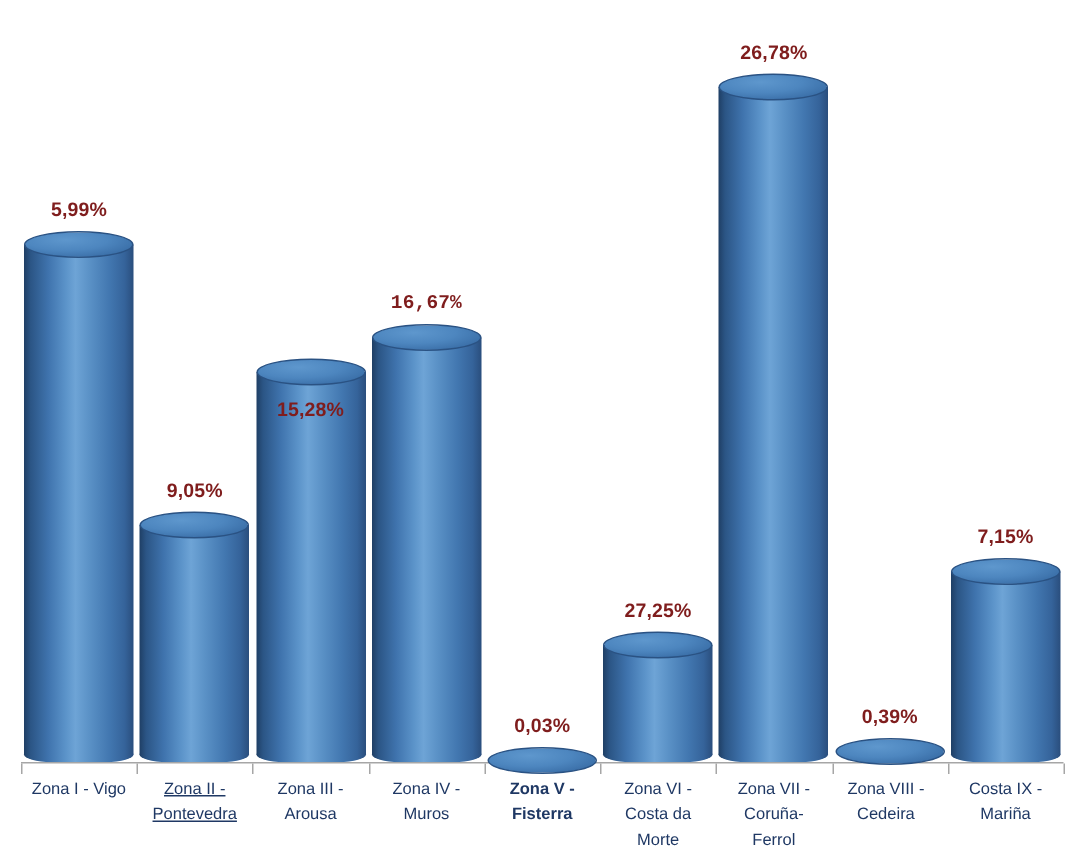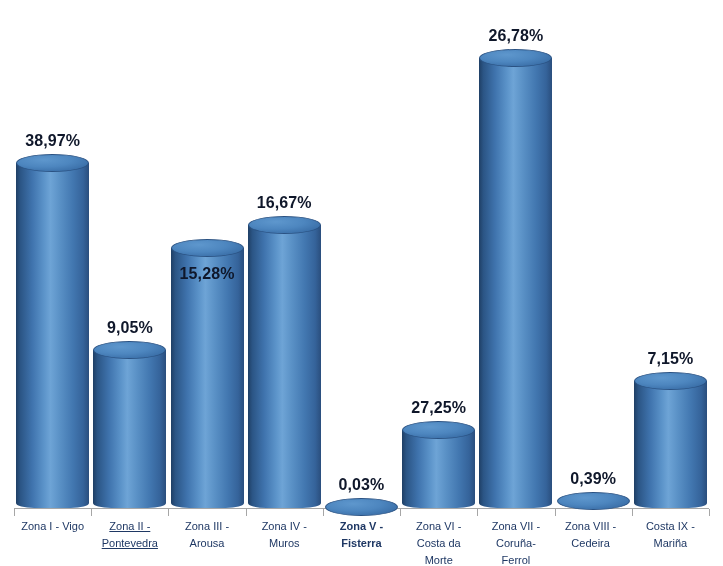--- a/index.html
+++ b/index.html
@@ -109,23 +109,23 @@
         #3d72ab 75%,
         #2f5f95 100%);
     border: 1px solid #2a5283;
     box-sizing: border-box;
   }
 
   
   .data-label {
     position: absolute;
     text-align: center;
-    font-size: 16px;
+    font-size: 13px;
     font-weight: bold;
-    color: #0f172a;
+    color: #7f1d1d;
     white-space: nowrap;
     letter-spacing: 0.1px;
   }
 
   
   .cat-label {
     position: absolute;
     top: 518px;
     text-align: center;
     font-size: 11px;
@@ -210,24 +210,24 @@
       </div>
       <div class="bar-group" title="Zona IX - Mariña: 7,15%" style="left: 634px; width: 73px; height: 136px; top: 372px; bottom: auto;">
         <div class="cylinder">
           <div class="cyl-body"></div>
           <div class="cyl-bottom"></div>
           <div class="cyl-top"></div>
         </div>
       </div>
     </div>
   <div id="data-labels">
-      <div class="data-label" style="left: 2.61111px; width: 100px; top: 132px;">38,97%</div>
+      <div class="data-label" style="left: 2.61111px; width: 100px; top: 132px;">5,99%</div>
       <div class="data-label" style="left: 79.8333px; width: 100px; top: 319px;">9,05%</div>
       <div class="data-label" style="left: 157.056px; width: 100px; top: 217px; margin-top: 48px;">15,28%</div>
-      <div class="data-label" style="left: 234.278px; width: 100px; top: 194px;">16,67%</div>
+      <div class="data-label" style="left: 234.278px; width: 100px; top: 194px; font-family: Liberation Mono, monospace;">16,67%</div>
       <div class="data-label" style="left: 311.5px; width: 100px; top: 476px;">0,03%</div>
       <div class="data-label" style="left: 388.722px; width: 100px; top: 399px;">27,25%</div>
       <div class="data-label" style="left: 465.944px; width: 100px; top: 27px;">26,78%</div>
       <div class="data-label" style="left: 543.167px; width: 100px; top: 470px;">0,39%</div>
       <div class="data-label" style="left: 620.389px; width: 100px; top: 350px;">7,15%</div>
     </div>
   <div id="cat-labels">
       <div class="cat-label" style="left: 14px; width: 77.2222px;">
         <span>Zona I - Vigo</span>
       </div>

